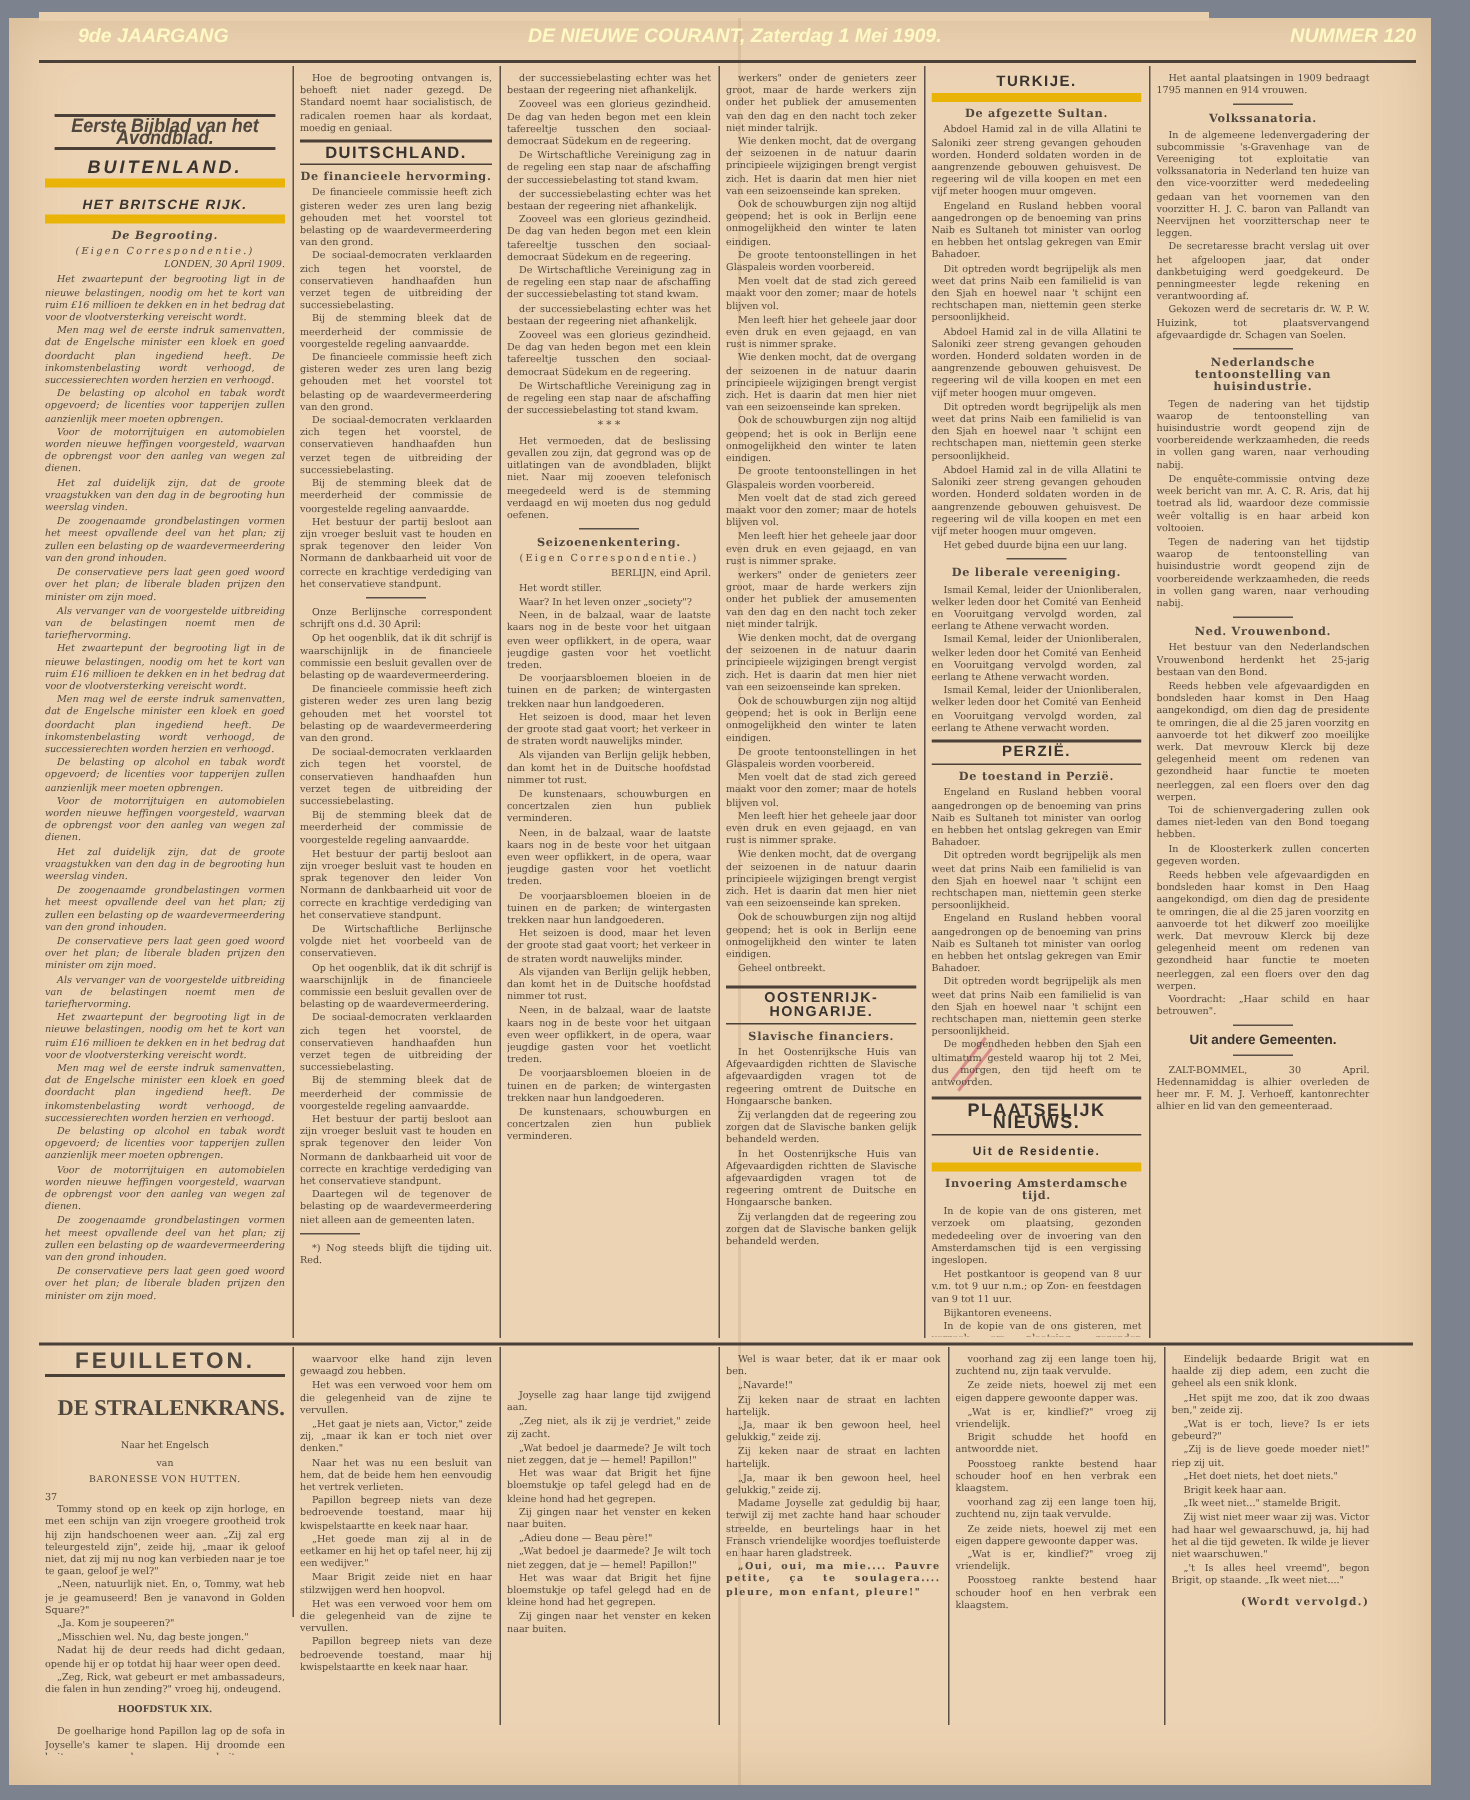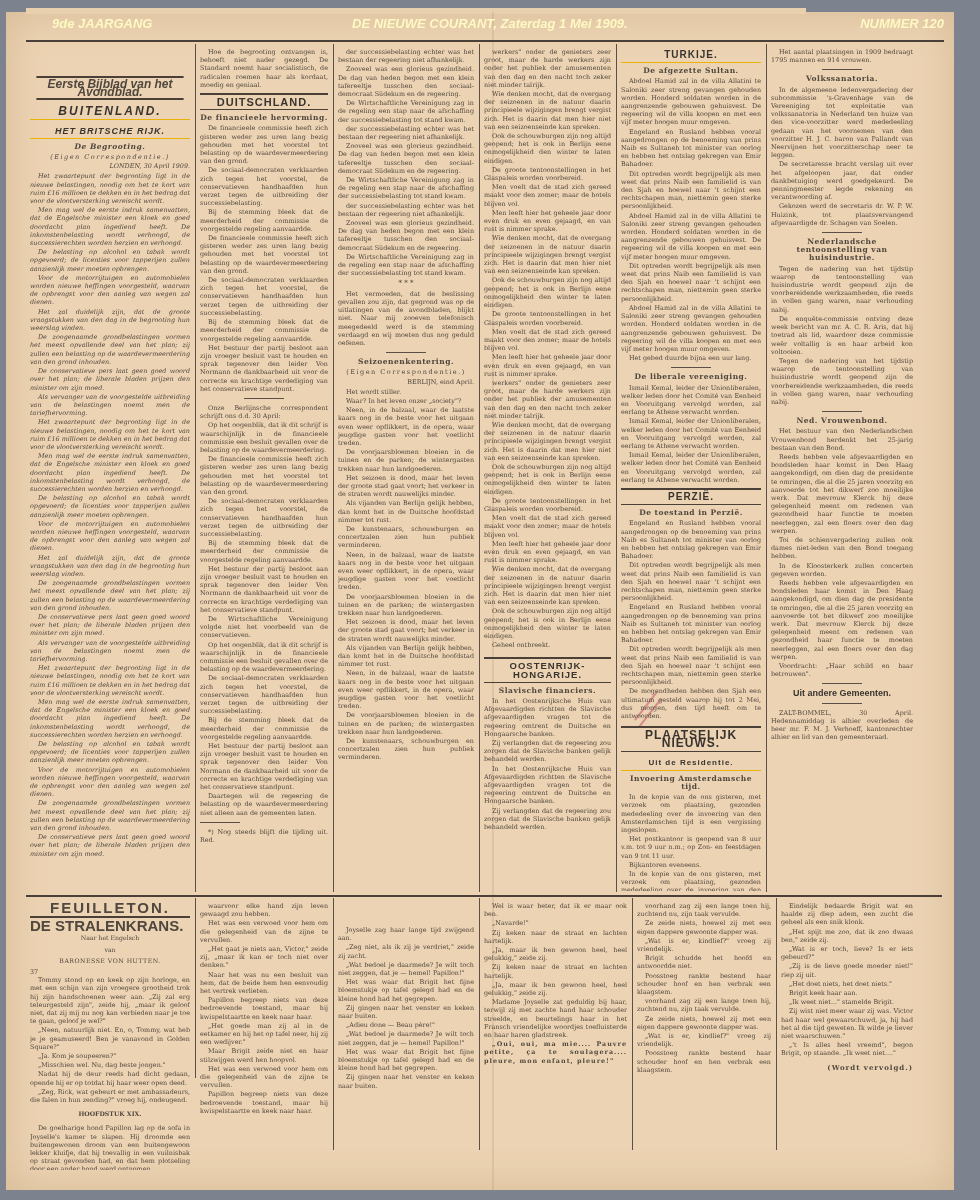--- a/index.html
+++ b/index.html
@@ -13,32 +13,32 @@
   .mh-left{position:absolute;left:0;top:0;}
   .mh-center{position:absolute;left:300px;top:0;}
   .mh-right{position:absolute;right:0;top:0;}
   .rule-top{position:absolute;left:26px;right:36px;top:40px;height:2px;background:#4a4038;}
   .col{position:absolute;font-size:6.4px;line-height:8.2px;text-align:justify;color:#50473e;overflow:hidden;}
   .col p{margin:0 0 1px 0;text-indent:8px;}
   .vline{position:absolute;width:1px;background:#5a5048;}
   .hline{position:absolute;height:2px;background:#4a4038;}
   .section{font-family:"Liberation Sans",sans-serif;font-weight:bold;text-align:center;color:#3a3430;letter-spacing:1px;}
   .sec-big{font-size:13px;padding:3px 0;border-top:2px solid #4a4038;border-bottom:1px solid #4a4038;margin:4px 0;}
-  .sec-mid{font-size:10px;padding:3px 0;border-bottom:1px solid #eab308;margin-bottom:4px;}
+  .sec-mid{font-size:10px;padding:3px 0;border-bottom:6px solid #eab308;margin-bottom:4px;}
   .headline{font-weight:bold;text-align:center;font-size:7.5px;margin:4px 0 2px;letter-spacing:.5px;}
   .subline{text-align:center;font-size:6.5px;letter-spacing:1.5px;margin:1px 0;}
   .dateline{text-align:right;font-size:6.4px;margin-bottom:2px;}
   .bijblad{font-family:"Liberation Sans",sans-serif;font-weight:bold;font-size:13px;text-align:center;
     border-top:2px solid #4a4038;border-bottom:2px solid #4a4038;padding:2px 0;margin-bottom:4px;transform:scaleX(.92);}
   .short{width:40px;height:1px;background:#5a5048;margin:5px auto;}
   .stars{text-align:center;font-size:7px;margin:2px 0;}
   .red{position:absolute;left:628px;top:705px;width:36px;height:2px;background:#d78b8b;transform:rotate(-52deg);}
   .red2{left:632px;top:712px;}
   .feuil-title{font-family:"Liberation Sans",sans-serif;font-weight:bold;font-size:15px;text-align:center;letter-spacing:2px;border-bottom:2px solid #4a4038;padding:4px 0;margin-bottom:4px;}
-  .story-title{font-family:Liberation Sans, sans-serif;font-weight:bold;font-size:15px;text-align:left;margin:4px 0;}
+  .story-title{font-family:Liberation Serif, serif;font-weight:bold;font-size:15px;text-align:right;margin:17px 0;}
   .tiny-c{text-align:center;font-size:6.2px;margin:3px 0;}
   .vervolg{text-align:right;font-weight:bold;letter-spacing:1px;font-size:7px;margin-top:6px;}
 </style>
 </head>
 <body>
 
 <div class="paper">
   <div class="fold"></div>
 </div>
 
@@ -107,26 +107,26 @@
   <p>De sociaal-democraten verklaarden zich tegen het voorstel, de conservatieven handhaafden hun verzet tegen de uitbreiding der successiebelasting.</p>
   <p>Bij de stemming bleek dat de meerderheid der commissie de voorgestelde regeling aanvaardde.</p>
   <p>Het bestuur der partij besloot aan zijn vroeger besluit vast te houden en sprak tegenover den leider Von Normann de dankbaarheid uit voor de correcte en krachtige verdediging van het conservatieve standpunt.</p>
   <div class="short"></div>
   <p>Onze Berlijnsche correspondent schrijft ons d.d. 30 April:</p>
   <p>Op het oogenblik, dat ik dit schrijf is waarschijnlijk in de financieele commissie een besluit gevallen over de belasting op de waardevermeerdering.</p>
   <p>De financieele commissie heeft zich gisteren weder zes uren lang bezig gehouden met het voorstel tot belasting op de waardevermeerdering van den grond.</p>
   <p>De sociaal-democraten verklaarden zich tegen het voorstel, de conservatieven handhaafden hun verzet tegen de uitbreiding der successiebelasting.</p>
   <p>Bij de stemming bleek dat de meerderheid der commissie de voorgestelde regeling aanvaardde.</p>
   <p>Het bestuur der partij besloot aan zijn vroeger besluit vast te houden en sprak tegenover den leider Von Normann de dankbaarheid uit voor de correcte en krachtige verdediging van het conservatieve standpunt.</p>
-  <p>De Wirtschaftliche Vereinigung volgde niet het voorbeeld van de conservatieven.</p>
+  <p>De Wirtschaftliche Berlijnsche volgde niet het voorbeeld van de conservatieven.</p>
   <p>Op het oogenblik, dat ik dit schrijf is waarschijnlijk in de financieele commissie een besluit gevallen over de belasting op de waardevermeerdering.</p>
   <p>De sociaal-democraten verklaarden zich tegen het voorstel, de conservatieven handhaafden hun verzet tegen de uitbreiding der successiebelasting.</p>
   <p>Bij de stemming bleek dat de meerderheid der commissie de voorgestelde regeling aanvaardde.</p>
   <p>Het bestuur der partij besloot aan zijn vroeger besluit vast te houden en sprak tegenover den leider Von Normann de dankbaarheid uit voor de correcte en krachtige verdediging van het conservatieve standpunt.</p>
-  <p>Daartegen wil de regeering de belasting op de waardevermeerdering niet alleen aan de gemeenten laten.</p>
+  <p>Daartegen wil de tegenover de belasting op de waardevermeerdering niet alleen aan de gemeenten laten.</p>
   <div class="short" style="margin-left:0;"></div>
   <p>*) Nog steeds blijft die tijding uit. Red.</p>
 </div>
 
 <div class="col" style="left:338px;top:48px;width:136px;height:843px;">
   <p>der successiebelasting echter was het bestaan der regeering niet afhankelijk.</p>
   <p>Zooveel was een glorieus gezindheid. De dag van heden begon met een klein tafereeltje tusschen den sociaal-democraat Südekum en de regeering.</p>
   <p>De Wirtschaftliche Vereinigung zag in de regeling een stap naar de afschaffing der successiebelasting tot stand kwam.</p>
   <p>der successiebelasting echter was het bestaan der regeering niet afhankelijk.</p>
   <p>Zooveel was een glorieus gezindheid. De dag van heden begon met een klein tafereeltje tusschen den sociaal-democraat Südekum en de regeering.</p>

